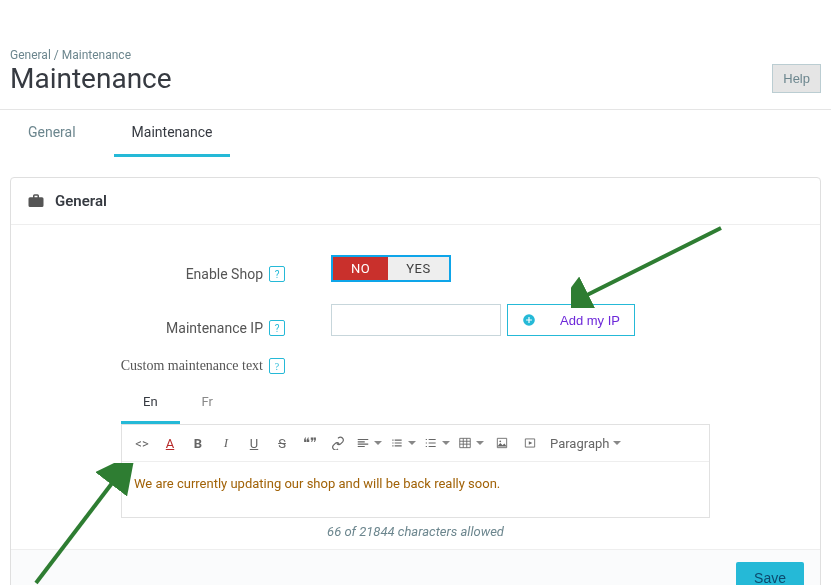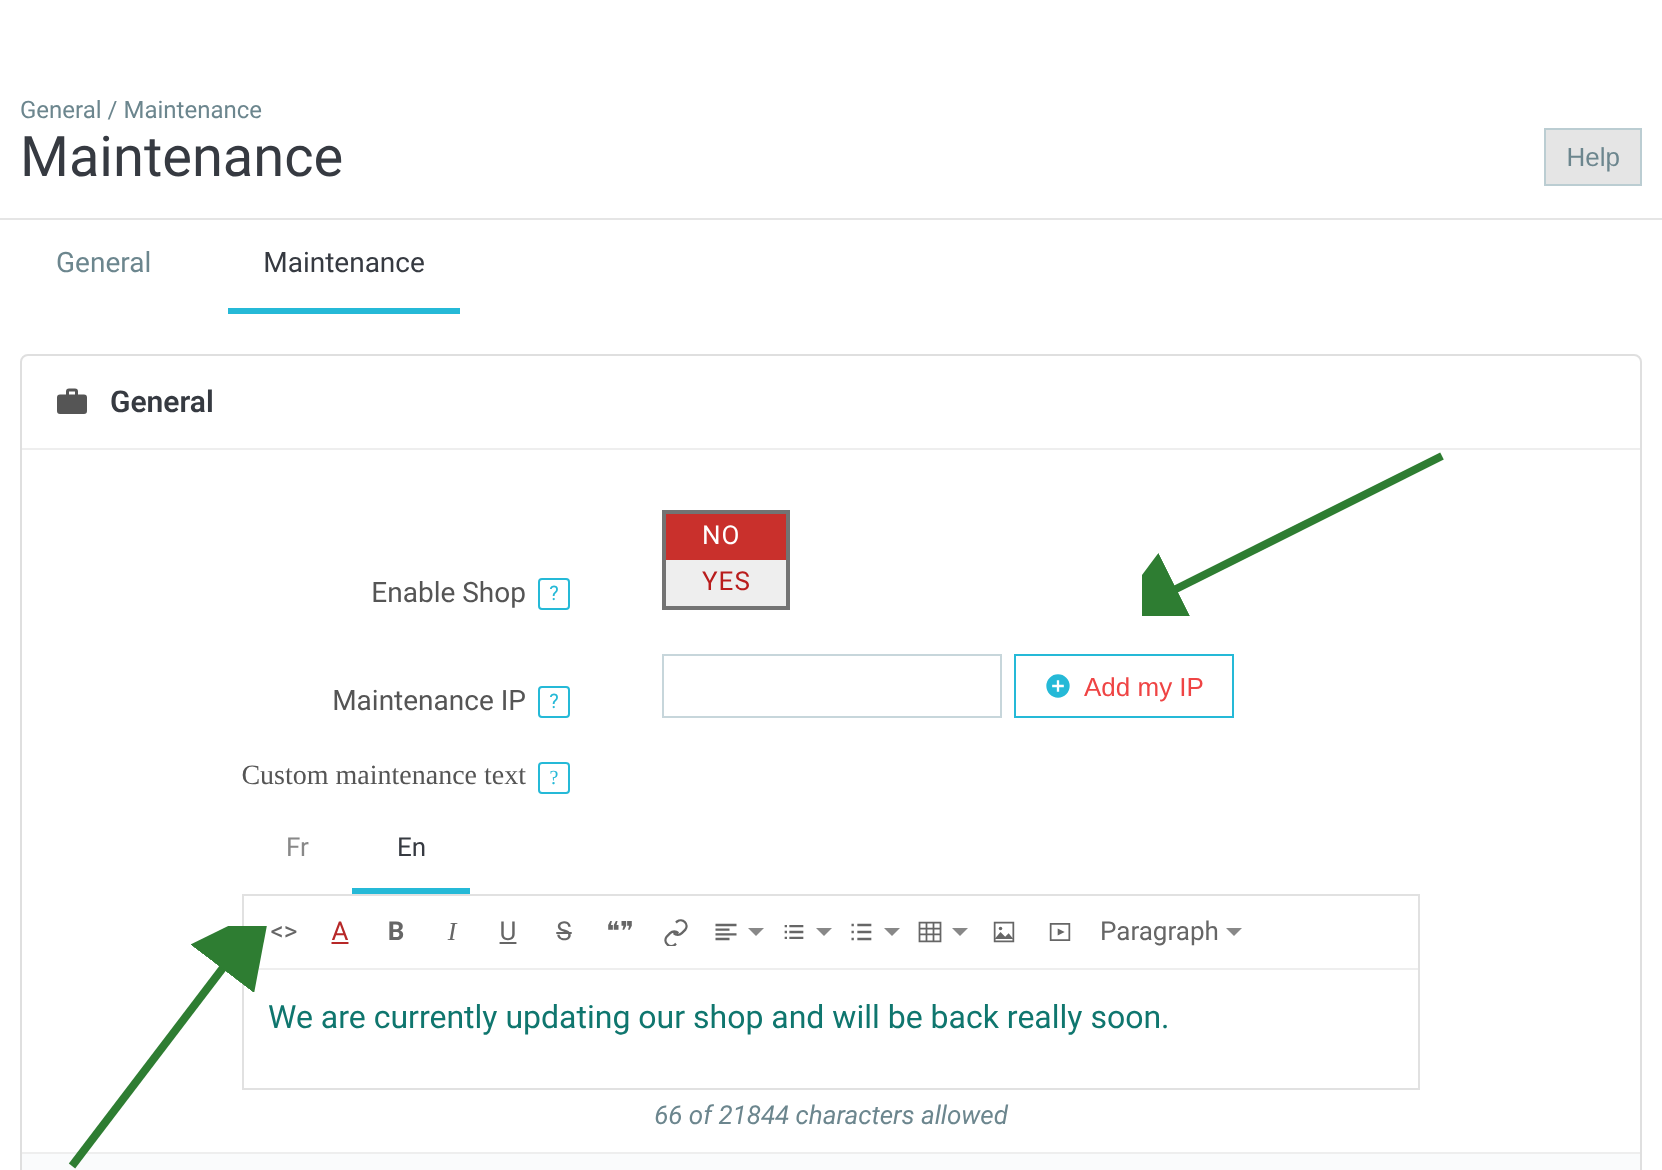--- a/index.html
+++ b/index.html
@@ -98,48 +98,47 @@
     font-size: 10px;
     border-radius: 2px;
   }
   .form-control-area {
     padding-left: 40px;
     display: flex;
     align-items: center;
   }
   .toggle {
     display: inline-flex;
-    border: 2px solid #737373;
-    flex-direction: column;
+    border: 2px solid #0ea5e9;
   }
   .toggle-opt {
     padding: 4px 18px;
     font-size: 13px;
     letter-spacing: .5px;
   }
   .toggle-no { background: #c9302c; color: #fff; }
-  .toggle-yes { background: #eee; color: #b91c1c; }
+  .toggle-yes { background: #eee; color: #404040; }
   .ip-input {
     width: 170px;
     height: 32px;
     border: 1px solid #c7d6db;
     padding: 4px 8px;
     font-size: 13px;
   }
   .add-ip-btn {
     height: 32px;
     border: 1px solid #25b9d7;
     background: #fff;
-    color: #ef4444;
+    color: #6d28d9;
     padding: 0 14px;
     font-size: 13px;
     cursor: pointer;
     display: inline-flex;
     align-items: center;
-    gap: 6px;
+    gap: 24px;
     margin-left: 6px;
   }
   .plus-circle {
     width: 14px; height: 14px; fill: #25b9d7;
   }
 
   .editor-wrap {
     margin-left: 90px;
     margin-right: 90px;
   }
@@ -185,22 +184,22 @@
     content: "";
     display: inline-block;
     margin-left: 4px;
     border: 4px solid transparent;
     border-top-color: #888;
     position: relative;
     top: 2px;
   }
   .editor-content {
     padding: 14px 12px 26px 12px;
-    font-size: 16px;
-    color: #0f766e;
+    font-size: 13px;
+    color: #a16207;
     min-height: 50px;
   }
   .char-count {
     text-align: center;
     font-style: italic;
     color: #6c868e;
     font-size: 13px;
     padding: 6px 0 0 0;
   }
 
@@ -289,22 +288,22 @@
 
     <div class="form-row" style="margin-bottom:8px;font-family:Liberation Serif, serif;">
       <div class="form-label">
         <span>Custom maintenance text</span>
         <span class="help-icon">?</span>
       </div>
     </div>
 
     <div class="editor-wrap">
       <div class="lang-tabs">
+        <div class="lang-tab active">En</div>
         <div class="lang-tab">Fr</div>
-        <div class="lang-tab active">En</div>
       </div>
 
       <div class="editor">
         <div class="toolbar">
           <span class="tb-btn">&lt;&gt;</span>
           <span class="tb-btn" style="text-decoration:underline;color:#b72828;">A</span>
           <span class="tb-btn" style="font-weight:700;">B</span>
           <span class="tb-btn" style="font-style:italic;font-family:serif;">I</span>
           <span class="tb-btn" style="text-decoration:underline;">U</span>
           <span class="tb-btn" style="text-decoration:line-through;">S</span>

